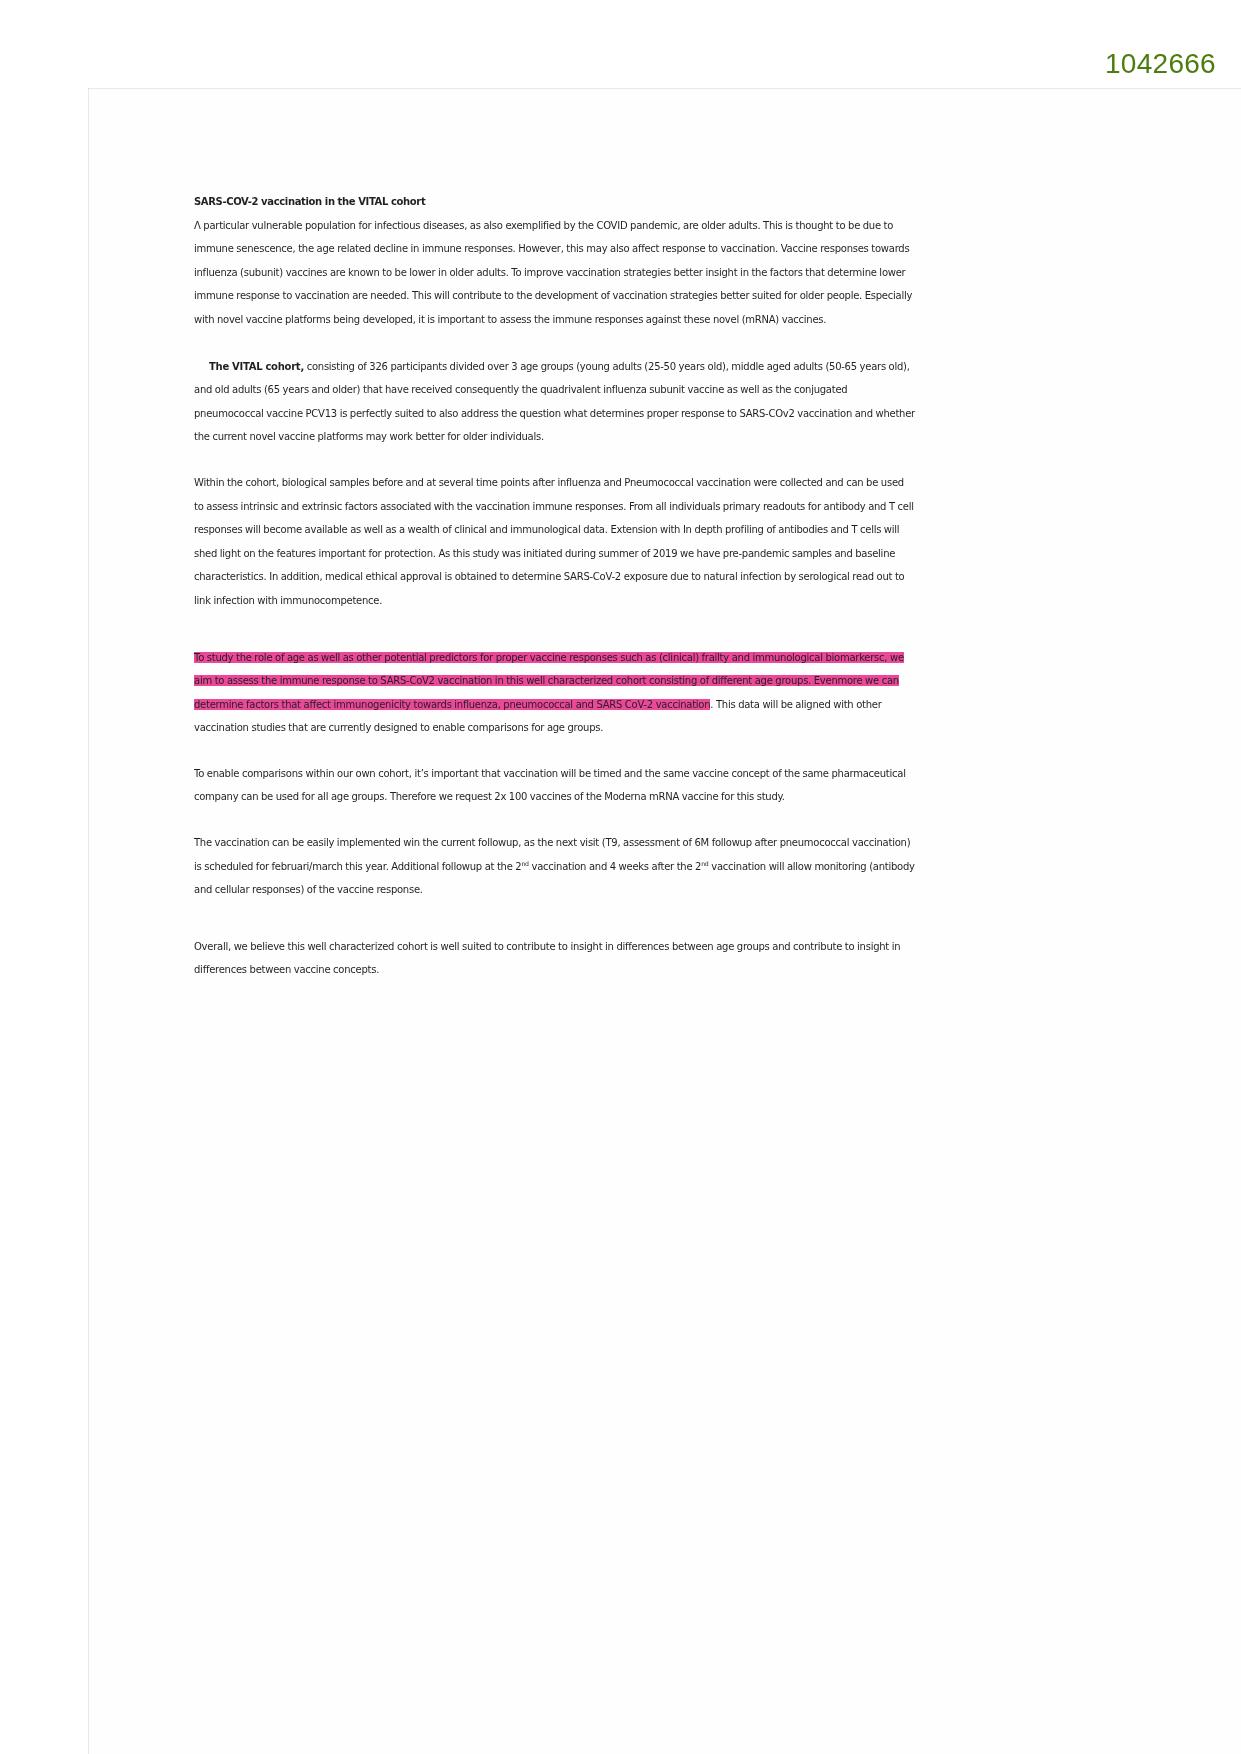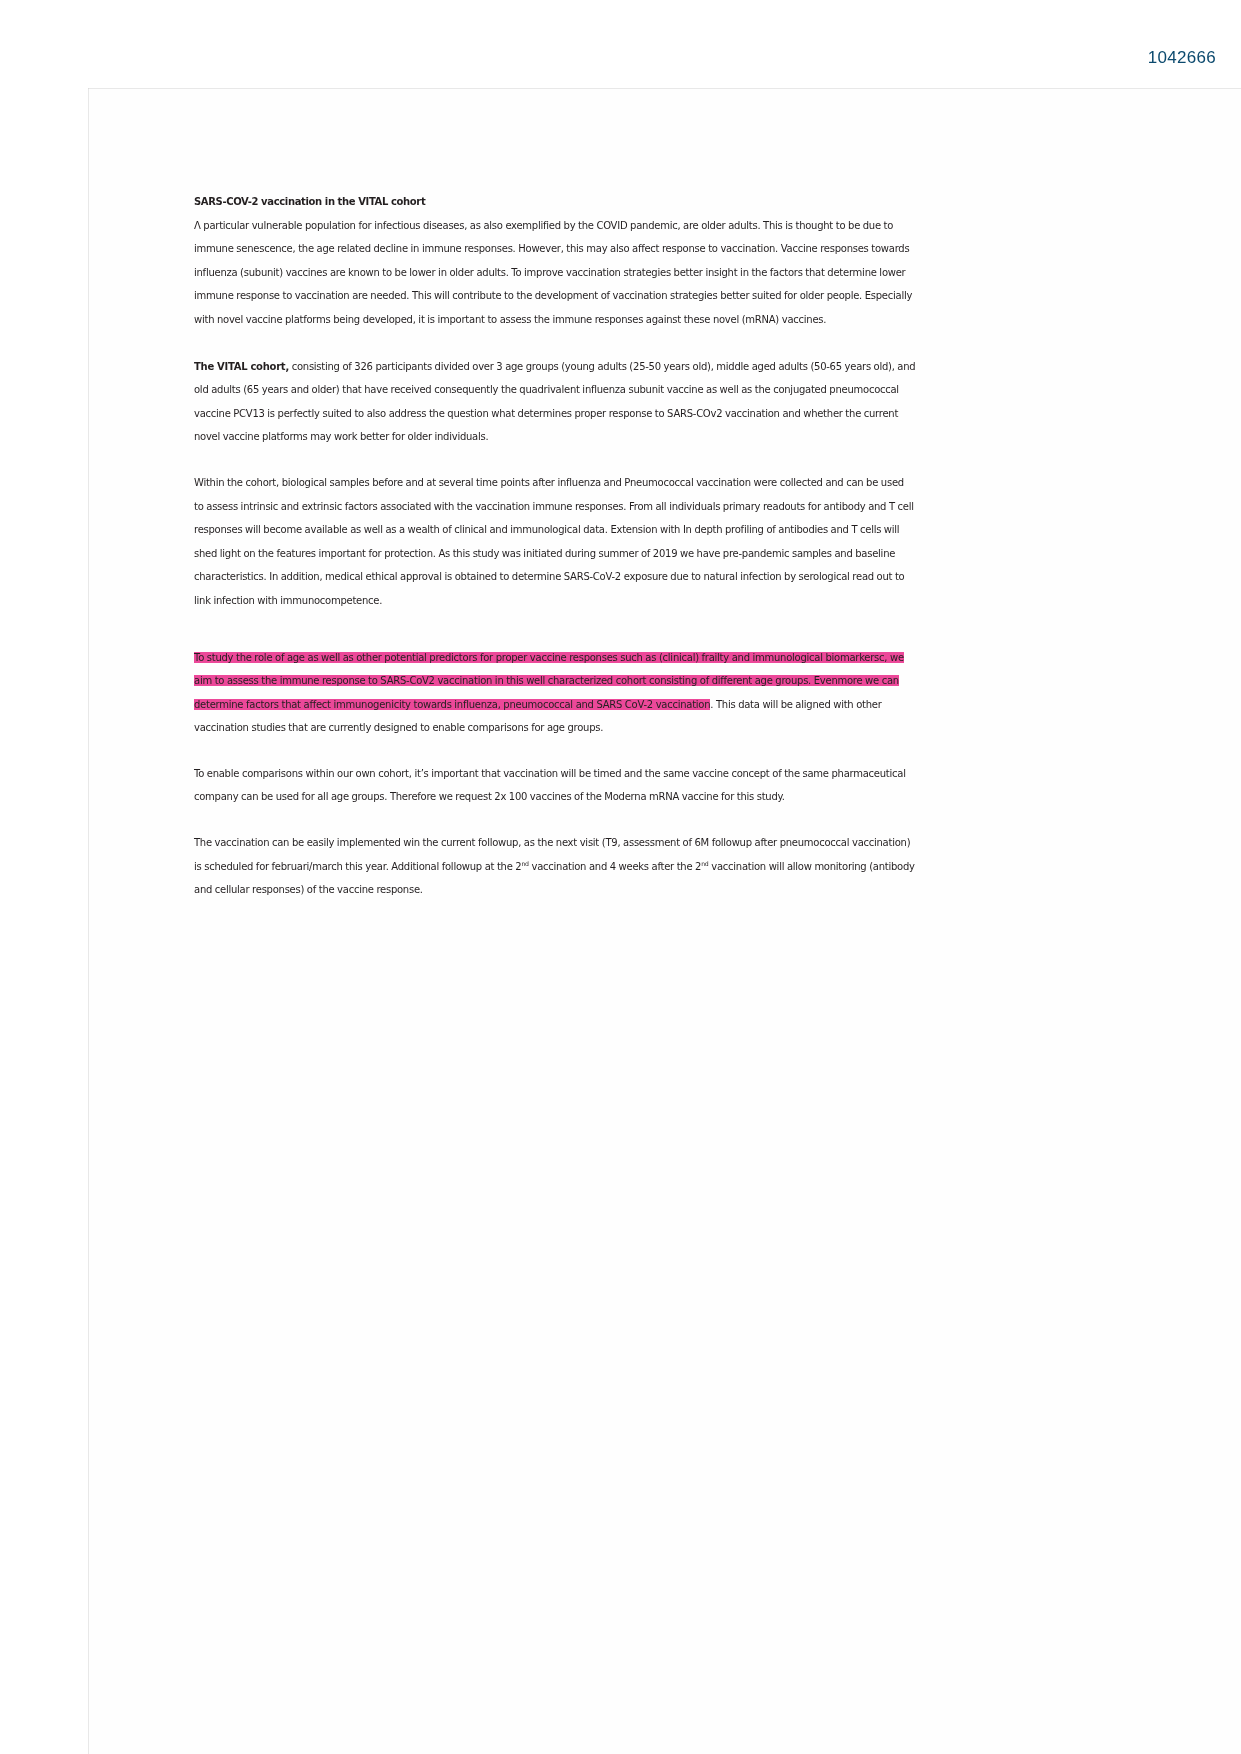--- a/index.html
+++ b/index.html
@@ -40,23 +40,23 @@
     height: 1px;
     width: 1153px;
     background: rgba(0,0,0,0.05);
   }
 
   .doc-number {
     position: absolute;
     right: 25px;
     top: 48px;
     font-family: "Liberation Sans", sans-serif;
-    font-size: 17px;
+    font-size: 28px;
     letter-spacing: 0.3px;
-    color: #0c4a6e;
+    color: #4d7c0f;
     text-align: right;
     white-space: nowrap;
   }
 
   .content {
     position: absolute;
     left: 194px;
     top: 190px;
     width: 722px;
     font-family: "DejaVu Sans", sans-serif;
@@ -82,20 +82,21 @@
   }
 
   .hd {
     font-weight: bold;
     display: block;
     letter-spacing: -0.35px;
   }
 
   .b {
     font-weight: bold;
+    margin-left: 15px;
   }
 
   .hl {
     background-color: #ec4899;
     box-decoration-break: clone;
     -webkit-box-decoration-break: clone;
   }
 
   sup {
     font-size: 0.62em;
@@ -127,14 +128,15 @@
   <p class="para">
     <span class="hl">To study the role of age as well as other potential predictors for proper vaccine responses such as (clinical) frailty and immunological biomarkersc, we aim to assess the immune response to SARS-CoV2 vaccination in this well characterized cohort consisting of different age groups. Evenmore we can determine factors that affect immunogenicity towards influenza, pneumococcal and SARS CoV-2 vaccination</span><span>. This data will be aligned with other vaccination studies that are currently designed to enable comparisons for age groups.</span>
   </p>
 
   <p class="para">To enable comparisons within our own cohort, it’s important that vaccination will be timed and the same vaccine concept of the same pharmaceutical company can be used for all age groups. Therefore we request 2x 100 vaccines of the Moderna mRNA vaccine for this study.</p>
 
   <p class="para gap-big">
     <span>The vaccination can be easily implemented win the current followup, as the next visit (T9, assessment of 6M followup after pneumococcal vaccination) is scheduled for februari/march this year. Additional followup at the 2</span><sup>nd</sup><span> vaccination and 4 weeks after the 2</span><sup>nd</sup><span> vaccination will allow monitoring (antibody and cellular responses) of the vaccine response.</span>
   </p>
 
+  <p class="para">Overall, we believe this well characterized cohort is well suited to contribute to insight in differences between age groups and contribute to insight in differences between vaccine concepts.</p>
 
 </div>
 
 </body></html>

